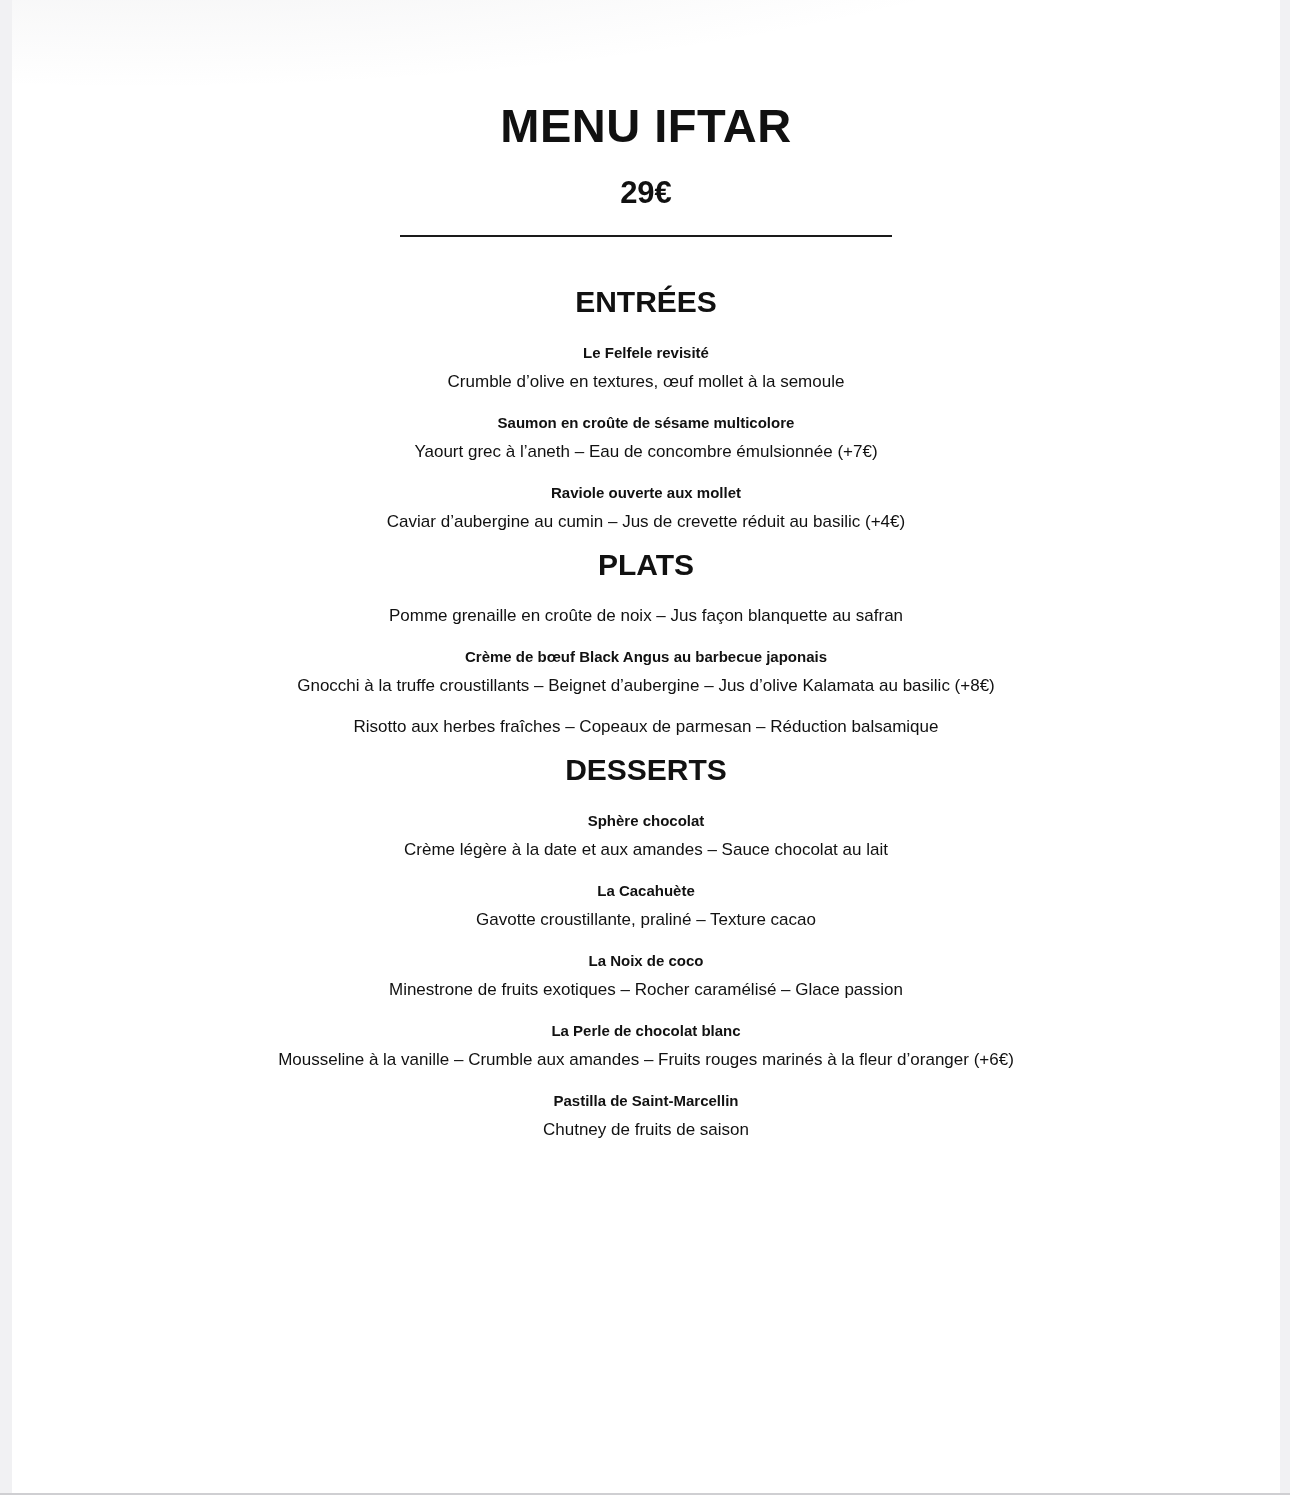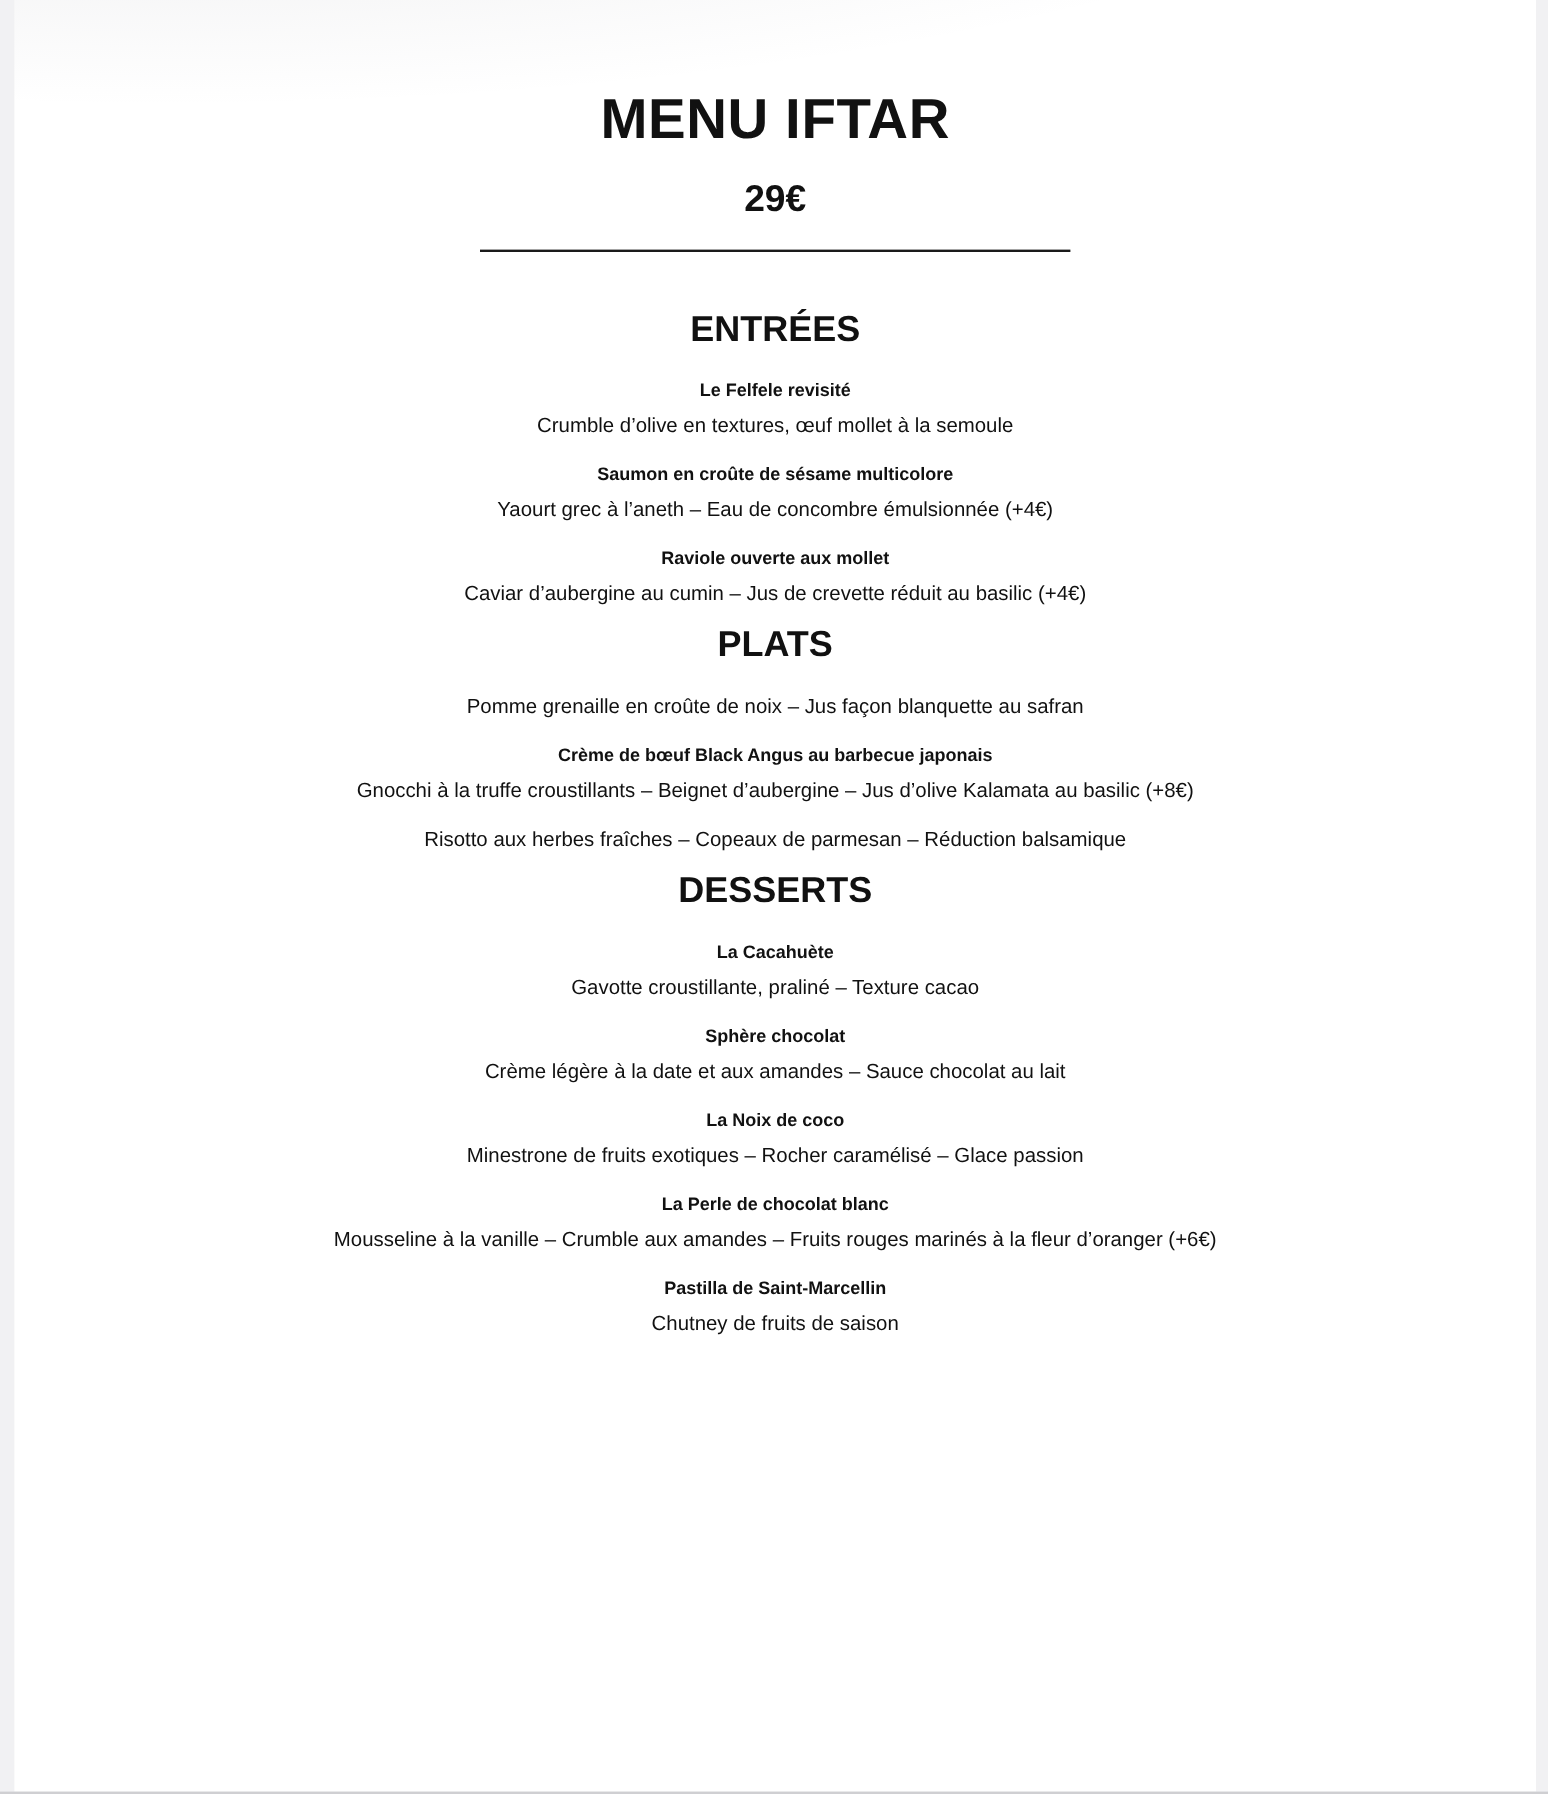--- a/index.html
+++ b/index.html
@@ -14,21 +14,21 @@
   }
   .page {
     position: absolute;
     top: 0;
     left: 12px;
     width: 1268px;
     height: 1493px;
     background: #ffffff;
     text-align: center;
     box-sizing: border-box;
-    padding-top: 72px;
+    padding-top: 99px;
   }
   .corner-shade {
     position: absolute;
     top: 0; left: 0;
     width: 100%;
     height: 235px;
     pointer-events: none;
     background: radial-gradient(140% 240% at 10% -135%,
                 rgba(100,100,112,0.085) 0%,
                 rgba(100,100,112,0.05) 55%,
@@ -91,21 +91,21 @@
   </header>
   <div id="sections">
       <section>
         <h2 class="section-heading">ENTRÉES</h2>
         <div class="item">
           <div class="item-name">Le Felfele revisité</div>
           <div class="item-desc">Crumble d’olive en textures, œuf mollet à la semoule</div>
         </div>
         <div class="item">
           <div class="item-name">Saumon en croûte de sésame multicolore</div>
-          <div class="item-desc">Yaourt grec à l’aneth – Eau de concombre émulsionnée (+4€)</div>
+          <div class="item-desc">Yaourt grec à l’aneth – Eau de concombre émulsionnée (+7€)</div>
         </div>
         <div class="item">
           <div class="item-name">Raviole ouverte aux mollet</div>
           <div class="item-desc">Caviar d’aubergine au cumin – Jus de crevette réduit au basilic (+4€)</div>
         </div>
       </section>
       <section>
         <h2 class="section-heading">PLATS</h2>
         <div class="item">
           <div class="item-desc">Pomme grenaille en croûte de noix – Jus façon blanquette au safran</div>
@@ -114,26 +114,26 @@
           <div class="item-name">Crème de bœuf Black Angus au barbecue japonais</div>
           <div class="item-desc">Gnocchi à la truffe croustillants – Beignet d’aubergine – Jus d’olive Kalamata au basilic (+8€)</div>
         </div>
         <div class="item">
           <div class="item-desc">Risotto aux herbes fraîches – Copeaux de parmesan – Réduction balsamique</div>
         </div>
       </section>
       <section>
         <h2 class="section-heading">DESSERTS</h2>
         <div class="item">
+          <div class="item-name">Sphère chocolat</div>
+          <div class="item-desc">Crème légère à la date et aux amandes – Sauce chocolat au lait</div>
+        </div>
+        <div class="item">
           <div class="item-name">La Cacahuète</div>
           <div class="item-desc">Gavotte croustillante, praliné – Texture cacao</div>
-        </div>
-        <div class="item">
-          <div class="item-name">Sphère chocolat</div>
-          <div class="item-desc">Crème légère à la date et aux amandes – Sauce chocolat au lait</div>
         </div>
         <div class="item">
           <div class="item-name">La Noix de coco</div>
           <div class="item-desc">Minestrone de fruits exotiques – Rocher caramélisé – Glace passion</div>
         </div>
         <div class="item">
           <div class="item-name">La Perle de chocolat blanc</div>
           <div class="item-desc">Mousseline à la vanille – Crumble aux amandes – Fruits rouges marinés à la fleur d’oranger (+6€)</div>
         </div>
         <div class="item">

